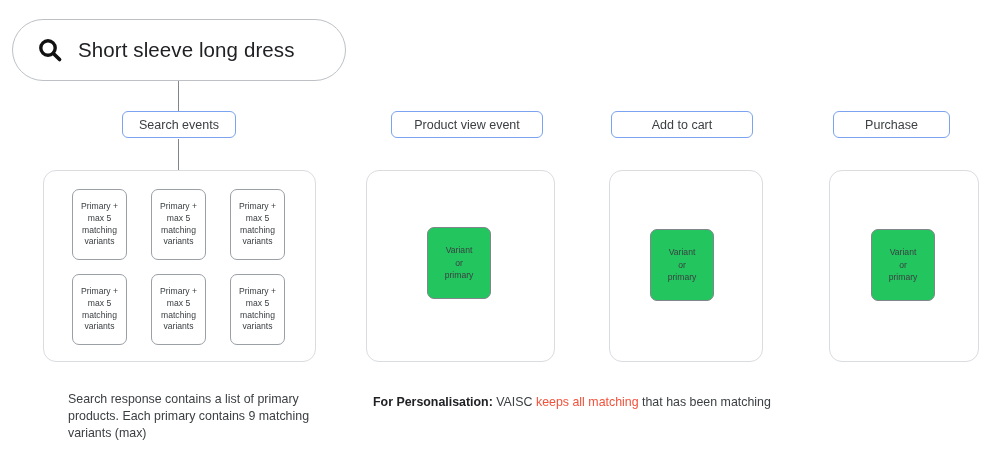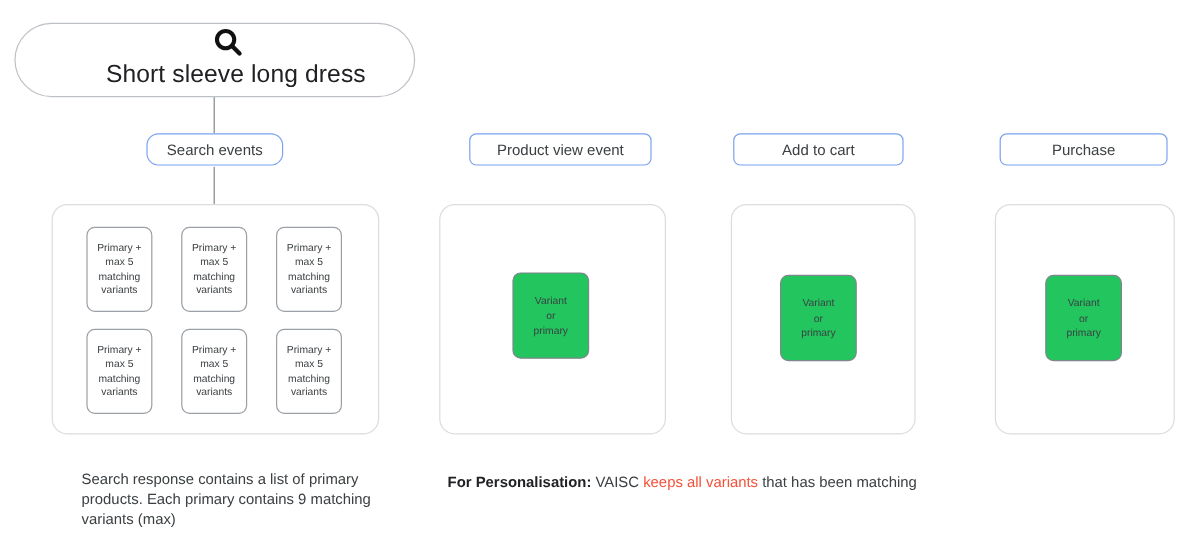--- a/index.html
+++ b/index.html
@@ -23,21 +23,20 @@
     top: 19px;
     width: 334px;
     height: 62px;
     box-sizing: border-box;
     border: 1.4px solid #bdc1c6;
     border-radius: 34px;
     background: #fff;
     display: flex;
     align-items: center;
     padding-left: 22px;
-    flex-direction: column;
   }
   .search-icon-wrap {
     width: 30px;
     height: 30px;
     flex: none;
     display: flex;
     align-items: center;
     justify-content: center;
   }
   .search-query {
@@ -65,24 +64,24 @@
     border: 1.5px solid #7ba3ef;
     border-radius: 6px;
     background: #fff;
     display: flex;
     align-items: center;
     justify-content: center;
     font-size: 12.5px;
     color: #3c4043;
     white-space: nowrap;
   }
-  #label-0 { left: 122px; top: 111px; width: 114px; border-radius: 10px; }
+  #label-0 { left: 122px; top: 111px; width: 114px; }
   #label-1 { left: 391px; top: 111px; width: 152px; }
   #label-2 { left: 611px; top: 111px; width: 142px; }
-  #label-3 { left: 833px; top: 111px; width: 140px; }
+  #label-3 { left: 833px; top: 111px; width: 117px; }
 
   
   .card {
     position: absolute;
     box-sizing: border-box;
     border: 1.4px solid #dadce0;
     border-radius: 13px;
     background: #fff;
   }
   #card-0 { left: 43px;  top: 170px; width: 273px; height: 192px; }
@@ -241,14 +240,14 @@
 primary</div>
 
 <div class="card" id="card-3"></div>
 <div class="variant-box" id="variant-3">Variant
 or
 primary</div>
 
 <div class="caption-left">Search response contains a list of primary products. Each primary contains 9 matching variants (max)</div>
 
 <div class="notes">
-  <div class="note-line"><b>For Personalisation:</b><span> VAISC </span><span class="hl">keeps all variants</span><span> that has been matching</span></div>
+  <div class="note-line"><b>For Personalisation:</b><span> VAISC </span><span class="hl">keeps all matching</span><span> that has been matching</span></div>
 </div>
 
 </body></html>

